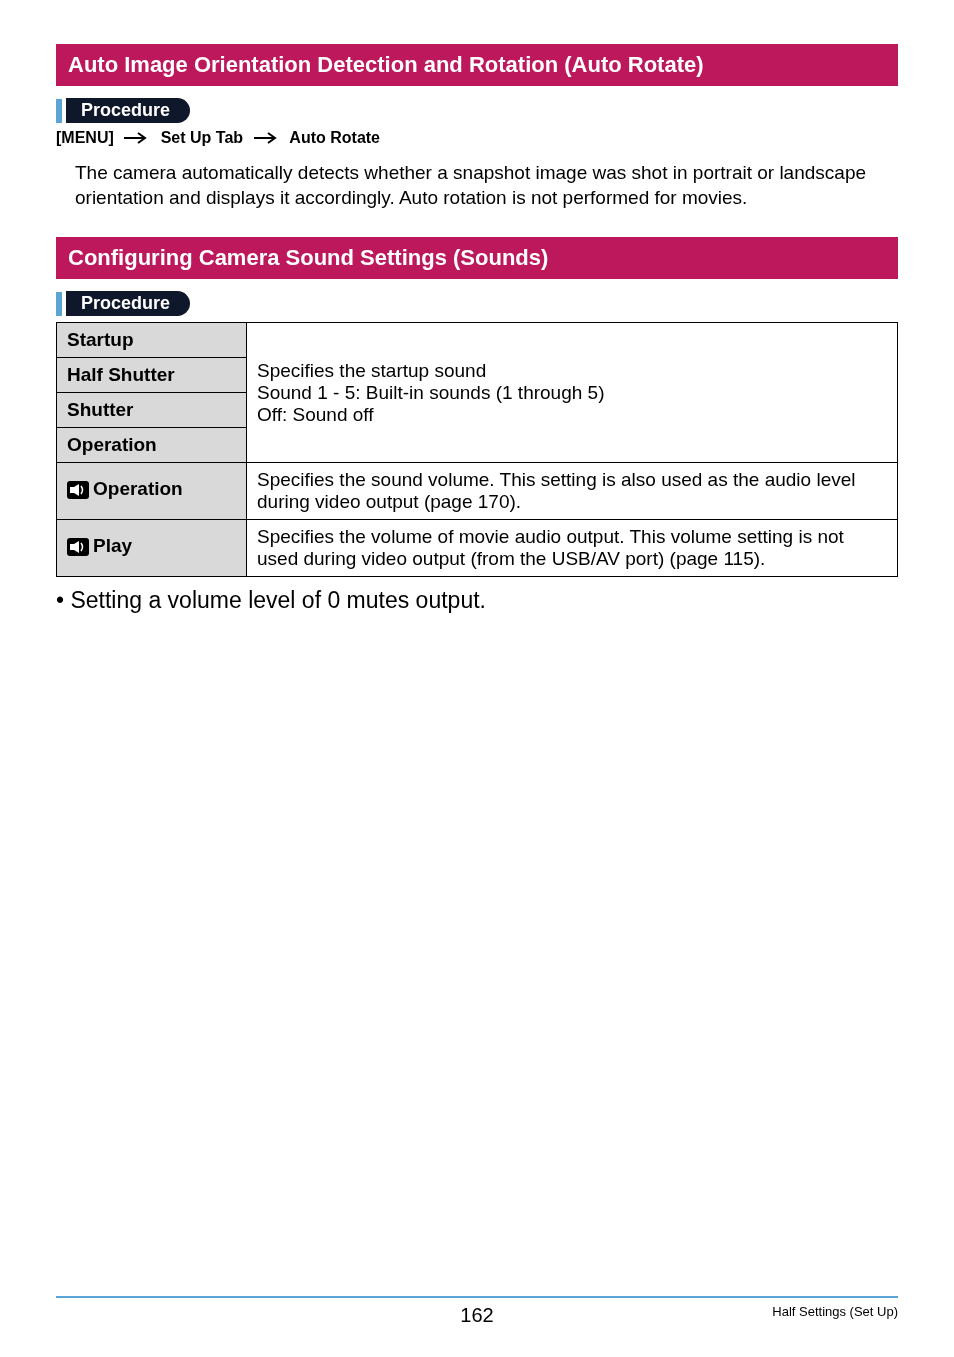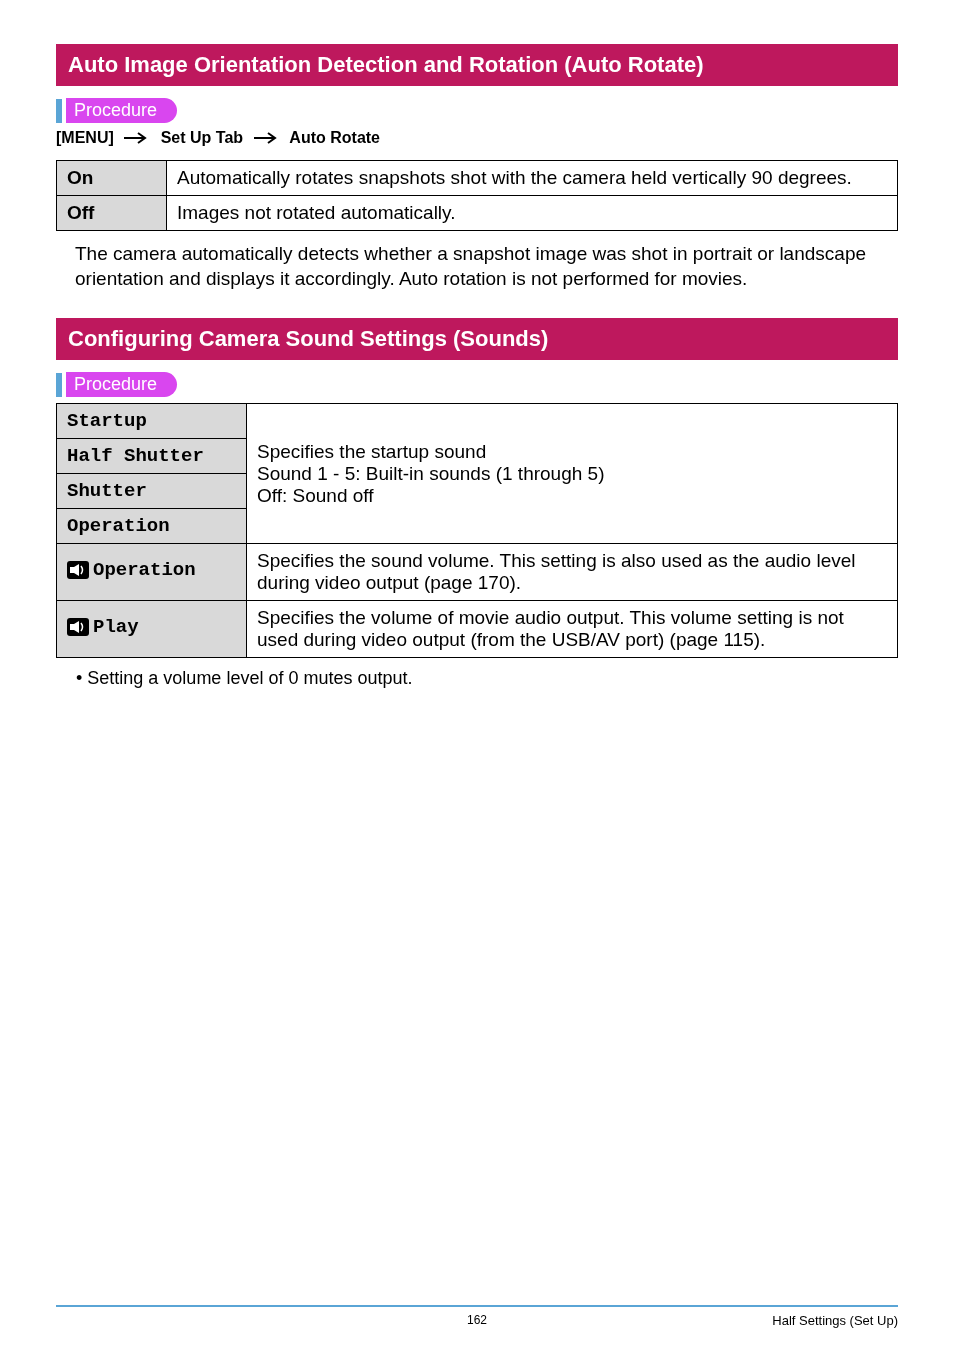--- a/index.html
+++ b/index.html
@@ -28,25 +28,25 @@
     align-items: center;
     margin-bottom: 6px;
   }
   .proc-bar {
     width: 6px;
     height: 24px;
     background: #5aa5d6;
     margin-right: 4px;
   }
   .proc-chip {
-    background: #d946ef;
+    background: #0f172a;
     color: #fff;
     font-size: 18px;
-    font-weight: normal;
-    padding: 2px 20px 2px 8px;
+    font-weight: bold;
+    padding: 2px 20px 2px 15px;
     border-radius: 0 14px 14px 0;
   }
   .menu-line {
     font-size: 16px;
     font-weight: bold;
     margin-bottom: 12px;
   }
   .arrow {
     display: inline-block;
     vertical-align: middle;
@@ -62,50 +62,49 @@
     font-size: 19px;
     padding: 6px 10px;
     text-align: left;
     vertical-align: middle;
   }
   table.t th {
     background: #d9d9d9;
     font-weight: bold;
     width: 110px;
   }
-  table.t2 th { width: 190px; font-family: Liberation Mono, monospace; }
+  table.t2 th { width: 190px; }
   .para {
     font-size: 19px;
     line-height: 1.35;
     margin-bottom: 26px;
     margin-left: 19px;
   }
   .bullet {
-    font-size: 18px;
+    font-size: 23px;
     margin-top: 8px;
-    margin-left: 20px;
   }
   .speaker-icon {
     display: inline-block;
     vertical-align: -4px;
     margin-right: 4px;
   }
   .footer {
     position: absolute;
     bottom: 30px;
     left: 56px;
     right: 56px;
     border-top: 2px solid #5aa5d6;
     padding-top: 6px;
     font-size: 14px;
     display: flex;
     justify-content: center;
     align-items: center;
   }
-  .footer .pagenum { font-size: 12px; }
+  .footer .pagenum { font-size: 20px; }
   .footer .section { position: absolute; right: 0; top: 6px; font-size: 13px; }
 </style>
 </head>
 <body>
 
 <div class="page">
 
   <div class="section-bar">Auto Image Orientation Detection and Rotation (Auto Rotate)</div>
 
   <div class="proc-row">
@@ -124,32 +123,20 @@
     <span>Set Up Tab</span>
     <span class="arrow">
       <svg width="26" height="12" viewBox="0 0 26 12">
           <line x1="0" y1="6" x2="20" y2="6" stroke="#000" stroke-width="2"></line>
           <polyline points="14,1 21,6 14,11" fill="none" stroke="#000" stroke-width="2"></polyline>
         </svg>
     </span>
     <span>Auto Rotate</span>
   </div>
 
-  <table class="t">
-    <tbody>
-        <tr>
-      <th>On</th>
-      <td>Automatically rotates snapshots shot with the camera held vertically 90 degrees.</td>
-    </tr>
-    <tr>
-      <th>Off</th>
-      <td>Images not rotated automatically.</td>
-    </tr>
-  </tbody>
-    </table>
 
   <div class="para">The camera automatically detects whether a snapshot image was shot in portrait or landscape orientation and displays it accordingly. Auto rotation is not performed for movies.</div>
 
   <div class="section-bar">Configuring Camera Sound Settings (Sounds)</div>
 
   <div class="proc-row">
     <div class="proc-bar"></div>
     <div class="proc-chip">Procedure</div>
   </div>
 

